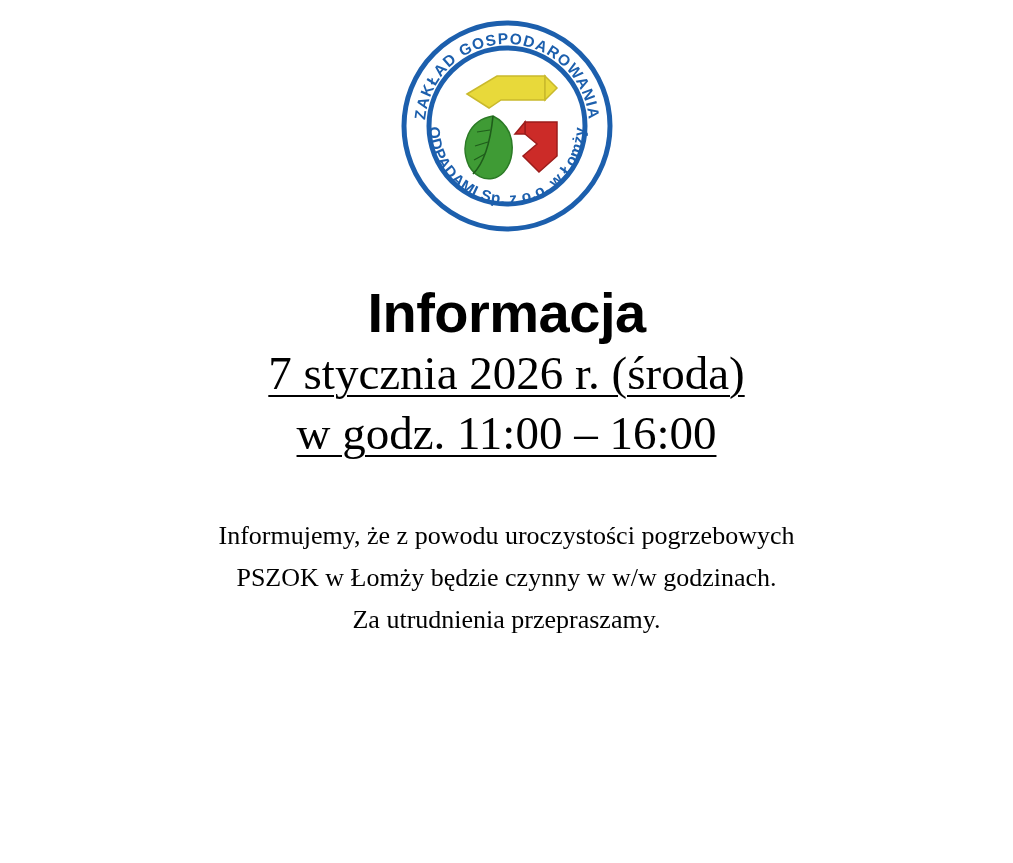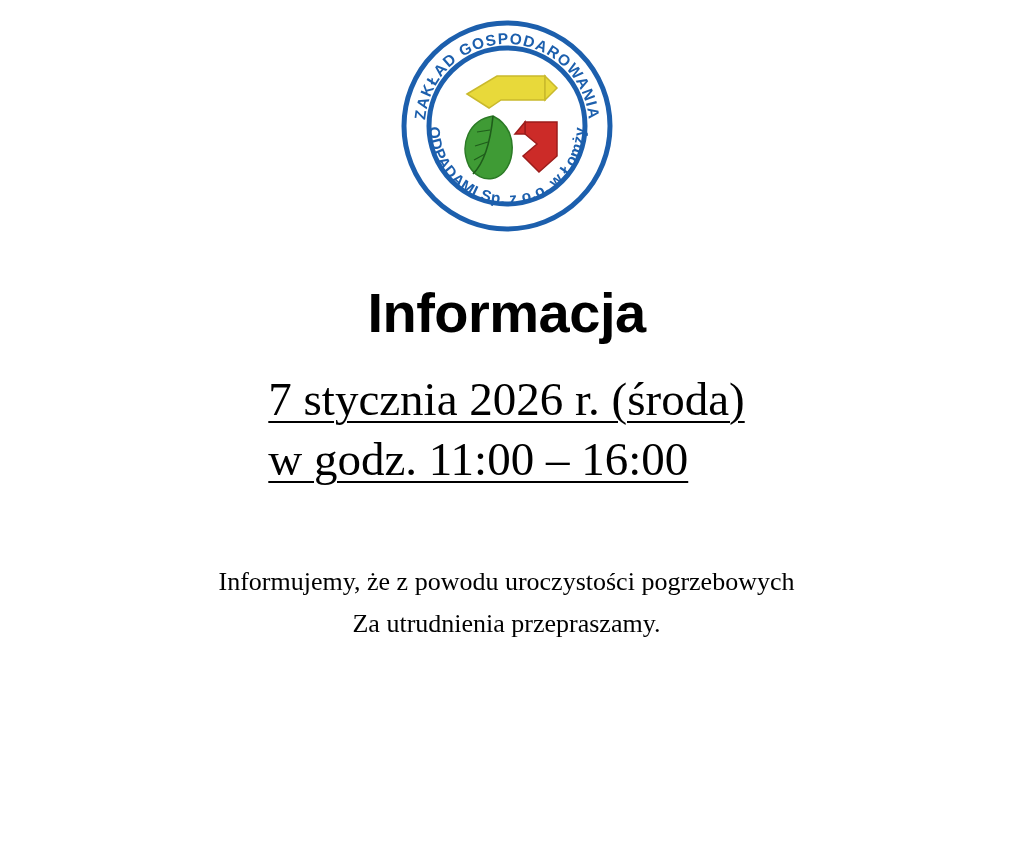--- a/index.html
+++ b/index.html
@@ -42,35 +42,35 @@
     font-family: "Liberation Sans", sans-serif;
     font-weight: bold;
     font-size: 56px;
     letter-spacing: -0.5px;
     margin-top: 48px;
     line-height: 1.05;
     text-align: center;
   }
 
   .lines {
-    margin-top: 26px;
+    text-align: center;
     font-family: "Liberation Serif", serif;
   }
   .line {
     font-size: 47px;
     line-height: 1.28;
     text-decoration: underline;
     text-underline-offset: 6px;
     text-decoration-thickness: 2px;
     white-space: nowrap;
   }
 
   
   .note {
-    margin-top: 72px;
+    margin-top: 52px;
     text-align: center;
     font-family: "Liberation Serif", serif;
     font-size: 26px;
     line-height: 1.62;
   }
   .note-line {
     white-space: nowrap;
   }
 </style>
 </head>
@@ -115,16 +115,17 @@
 
   <div class="title">Informacja</div>
 
   <div class="lines">
     <div class="line">7 stycznia 2026 r. (środa)</div>
     <div class="line">w godz. 11:00 – 16:00</div>
   </div>
 
   <div class="note">
     <div class="note-line">Informujemy, że z powodu uroczystości pogrzebowych</div>
+    <div class="note-line">PSZOK w Łomży będzie czynny w w/w godzinach.</div>
     <div class="note-line">Za utrudnienia przepraszamy.</div>
   </div>
 
 </div>
 
 </body></html>

